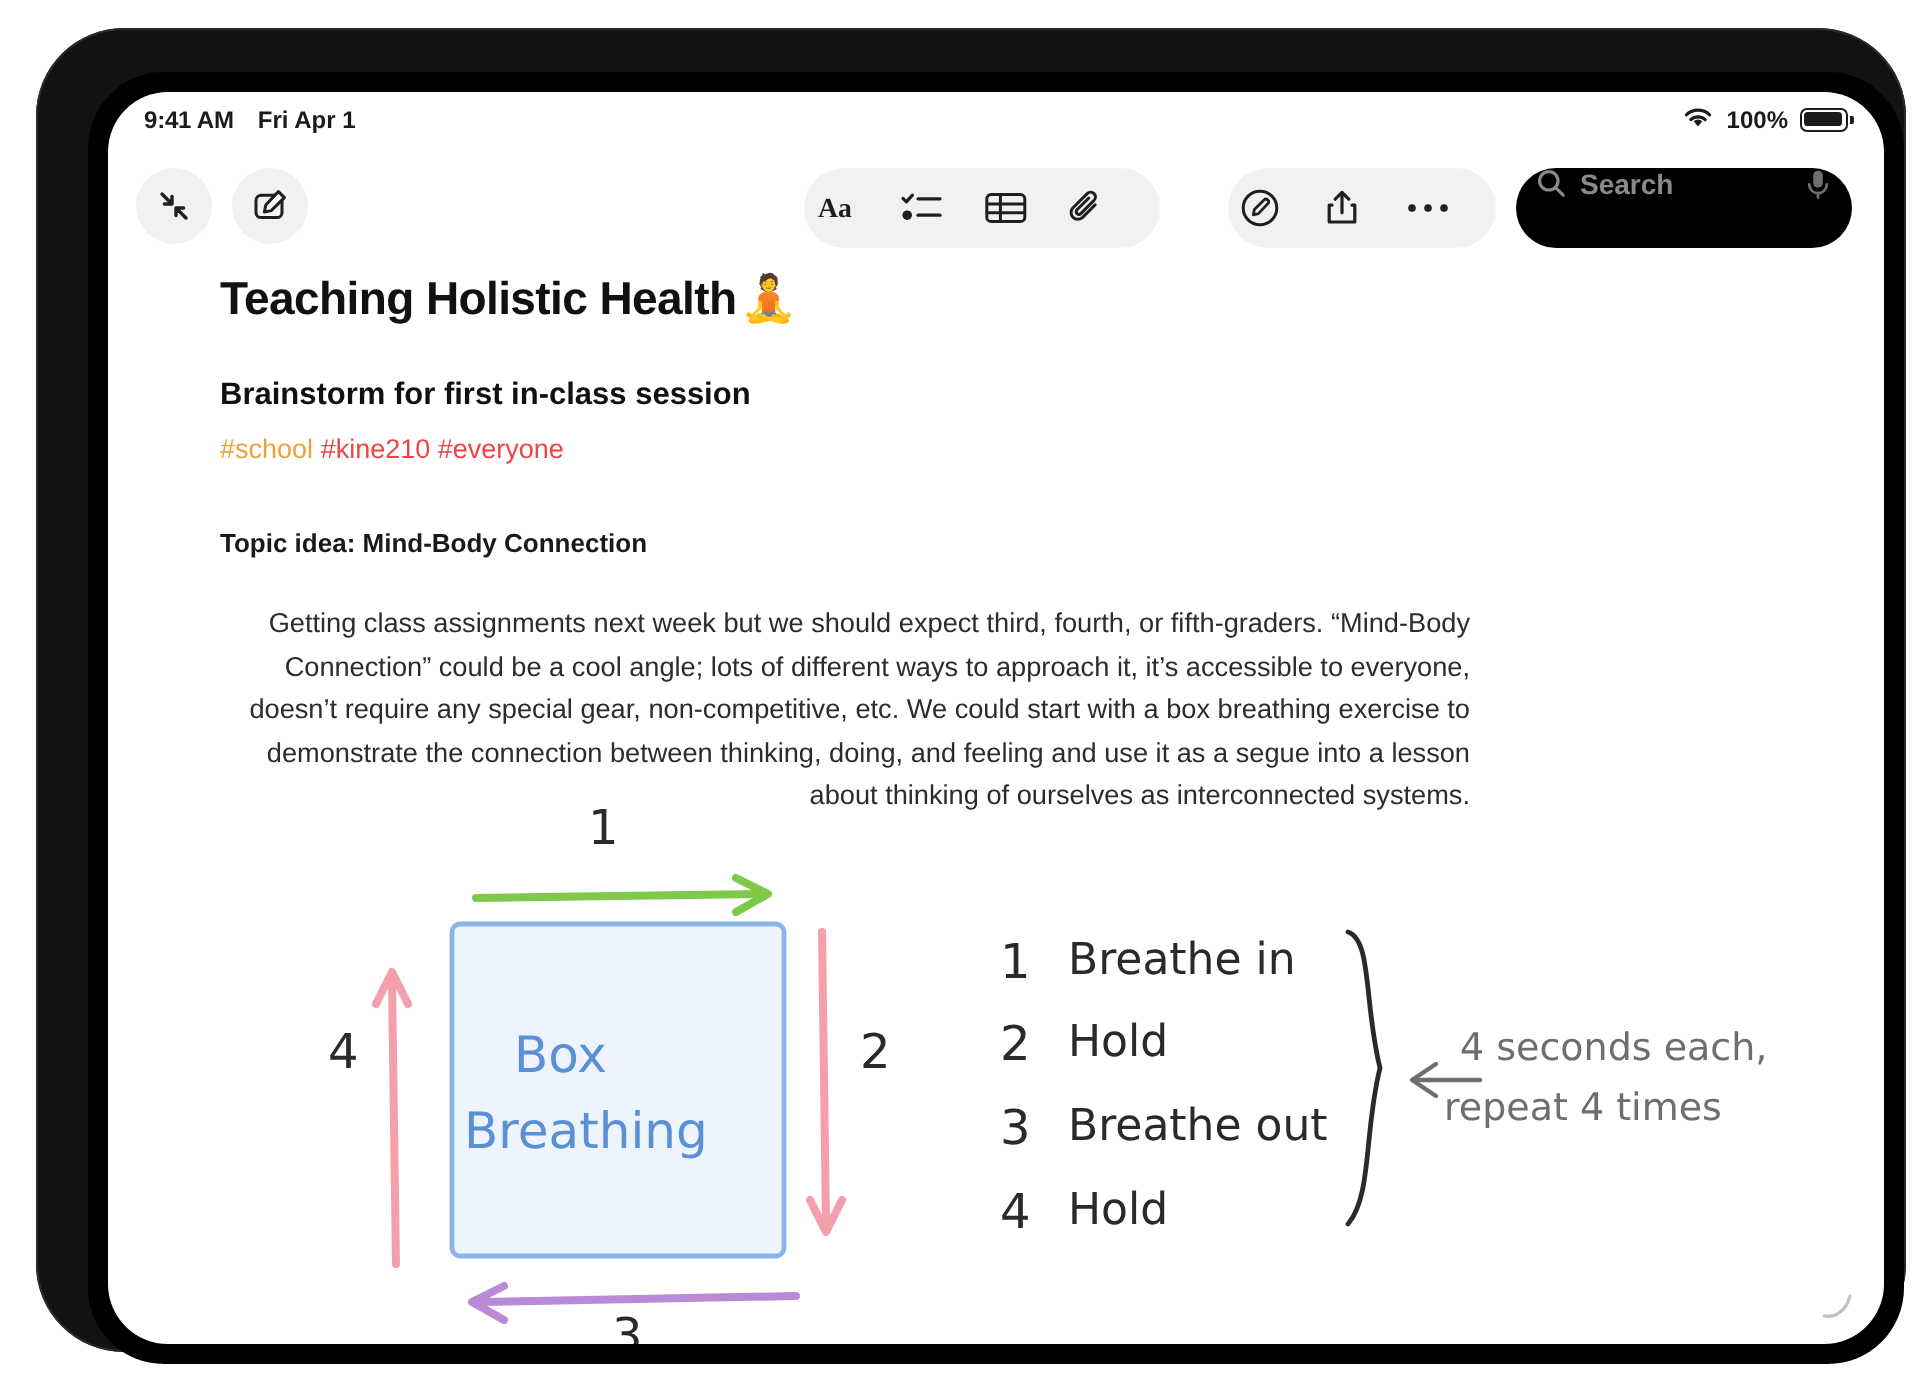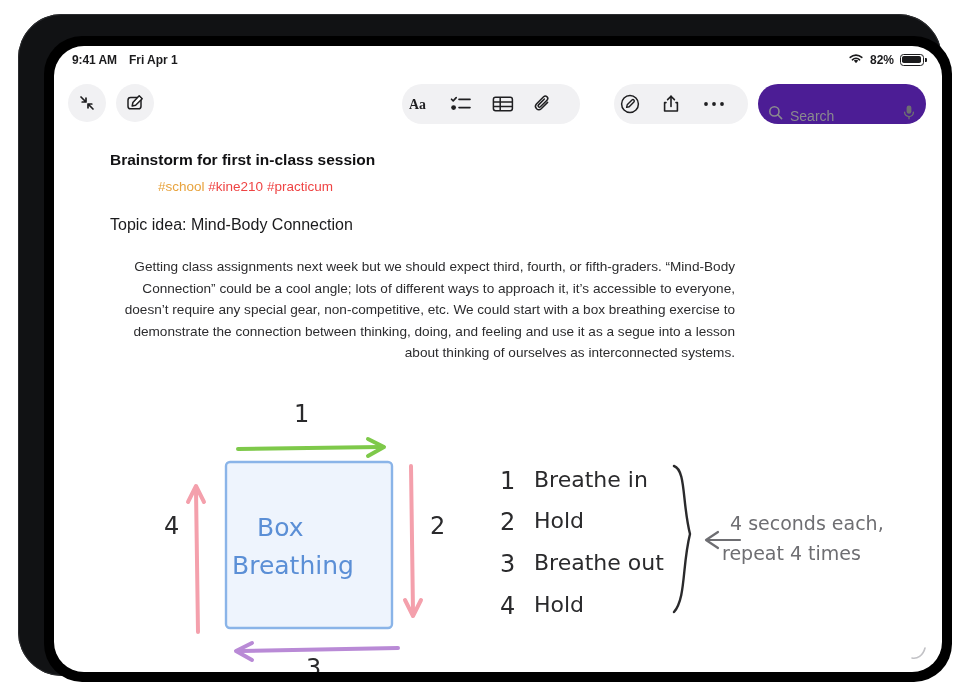--- a/index.html
+++ b/index.html
@@ -22,20 +22,21 @@
   
   .device-frame {
     position: absolute;
     left: 18px;
     top: 14px;
     width: 924px;
     height: 662px;
     background: #111214;
     border-radius: 44px;
     box-shadow: 0 0 0 1px #2a2b2e inset;
+    padding-left: 11px;
   }
   .device-bezel {
     position: absolute;
     left: 26px;
     top: 22px;
     width: 908px;
     height: 646px;
     border-radius: 38px;
     background: #000000;
   }
@@ -142,27 +143,28 @@
     width: 40px; height: 32px;
     display: flex;
     align-items: center;
     justify-content: flex-start;
     color: #1f1f21;
   }
   .search-pill {
     position: absolute;
     left: 704px; top: 10px;
     width: 168px; height: 40px;
-    background: #4c1d95;
+    background: #000000;
     border-radius: 20px;
     display: flex;
-    align-items: flex-end;
+    align-items: flex-start;
     padding: 0 10px;
     box-sizing: border-box;
     gap: 7px;
+    font-weight: bold;
   }
   .search-text {
     font-size: 14px;
     color: #8a8a8e;
     flex: 1;
   }
 
   
   .note {
     position: absolute;
@@ -184,32 +186,32 @@
     letter-spacing: -0.3px;
     margin: 0;
     display: flex;
     align-items: center;
     gap: 2px;
   }
   .note-subtitle {
     font-size: 15.5px;
     font-weight: bold;
     color: #111113;
-    margin-top: 15px;
+    margin-top: 26px;
   }
   .tag-row {
     margin-top: 10px;
     font-size: 13.5px;
   }
-  .tag-primary { color: #e8a33d; margin-left: 48px; }
+  .tag-primary { color: #e8a33d; }
   .tag-muted { color: #ef4444; }
   .topic-line {
-    margin-top: 22px;
-    font-size: 16px;
-    font-weight: normal;
+    margin-top: 32px;
+    font-size: 13px;
+    font-weight: bold;
     color: #1a1a1c;
   }
   .para {
     margin-top: 22px;
     font-size: 13.6px;
     line-height: 21.5px;
     color: #2c2c2e;
     width: 625px;
     text-align: right;
   }
@@ -252,21 +254,21 @@
           <span class="status-date">Fri Apr 1</span>
         </div>
         <div class="status-right">
           <span>
             <svg width="16" height="12" viewBox="0 0 16 12">
               <path d="M8 10.2 L10.2 7.6 A3.4 3.4 0 0 0 5.8 7.6 Z" fill="#1b1b1d"></path>
               <path d="M2.2 4.4 A8.4 8.4 0 0 1 13.8 4.4" fill="none" stroke="#1b1b1d" stroke-width="1.6" stroke-linecap="round"></path>
               <path d="M4.4 6.8 A5.3 5.3 0 0 1 11.6 6.8" fill="none" stroke="#1b1b1d" stroke-width="1.6" stroke-linecap="round"></path>
             </svg>
           </span>
-          <span class="battery-pct">82%</span>
+          <span class="battery-pct">100%</span>
           <span class="battery-shell">
             <span class="battery-fill"></span>
           </span>
         </div>
       </div>
 
       <div class="toolbar">
 
         <div class="tb-left">
           <div class="round-btn">
@@ -349,27 +351,31 @@
               <path d="M2.6 8.2 a4.4 4.4 0 0 0 8.8 0" fill="none" stroke="#6e6e72" stroke-width="1.4" stroke-linecap="round"></path>
               <line x1="7" y1="12.6" x2="7" y2="14.8" stroke="#6e6e72" stroke-width="1.4" stroke-linecap="round"></line>
             </svg>
           </span>
         </div>
       </div>
 
       <div class="note">
         <div class="note-inner">
 
+          <div class="note-title">
+            <span>Teaching Holistic Health</span>
+            <span>🧘</span>
+          </div>
 
           <div class="note-subtitle">Brainstorm for first in-class session</div>
 
           <div class="tag-row">
             <span class="tag-primary">#school</span>
             <span class="tag-muted">#kine210</span>
-            <span class="tag-muted">#practicum</span>
+            <span class="tag-muted">#everyone</span>
           </div>
 
           <div class="topic-line">Topic idea: Mind-Body Connection</div>
 
           <div class="para">Getting class assignments next week but we should expect third, fourth, or fifth-graders. “Mind-Body Connection” could be a cool angle; lots of different ways to approach it, it’s accessible to everyone, doesn’t require any special gear, non-competitive, etc. We could start with a box breathing exercise to demonstrate the connection between thinking, doing, and feeling and use it as a segue into a lesson about thinking of ourselves as interconnected systems.</div>
         </div>
 
         <div class="drawing">
           <svg width="800" height="280" viewBox="0 0 800 280">
 

